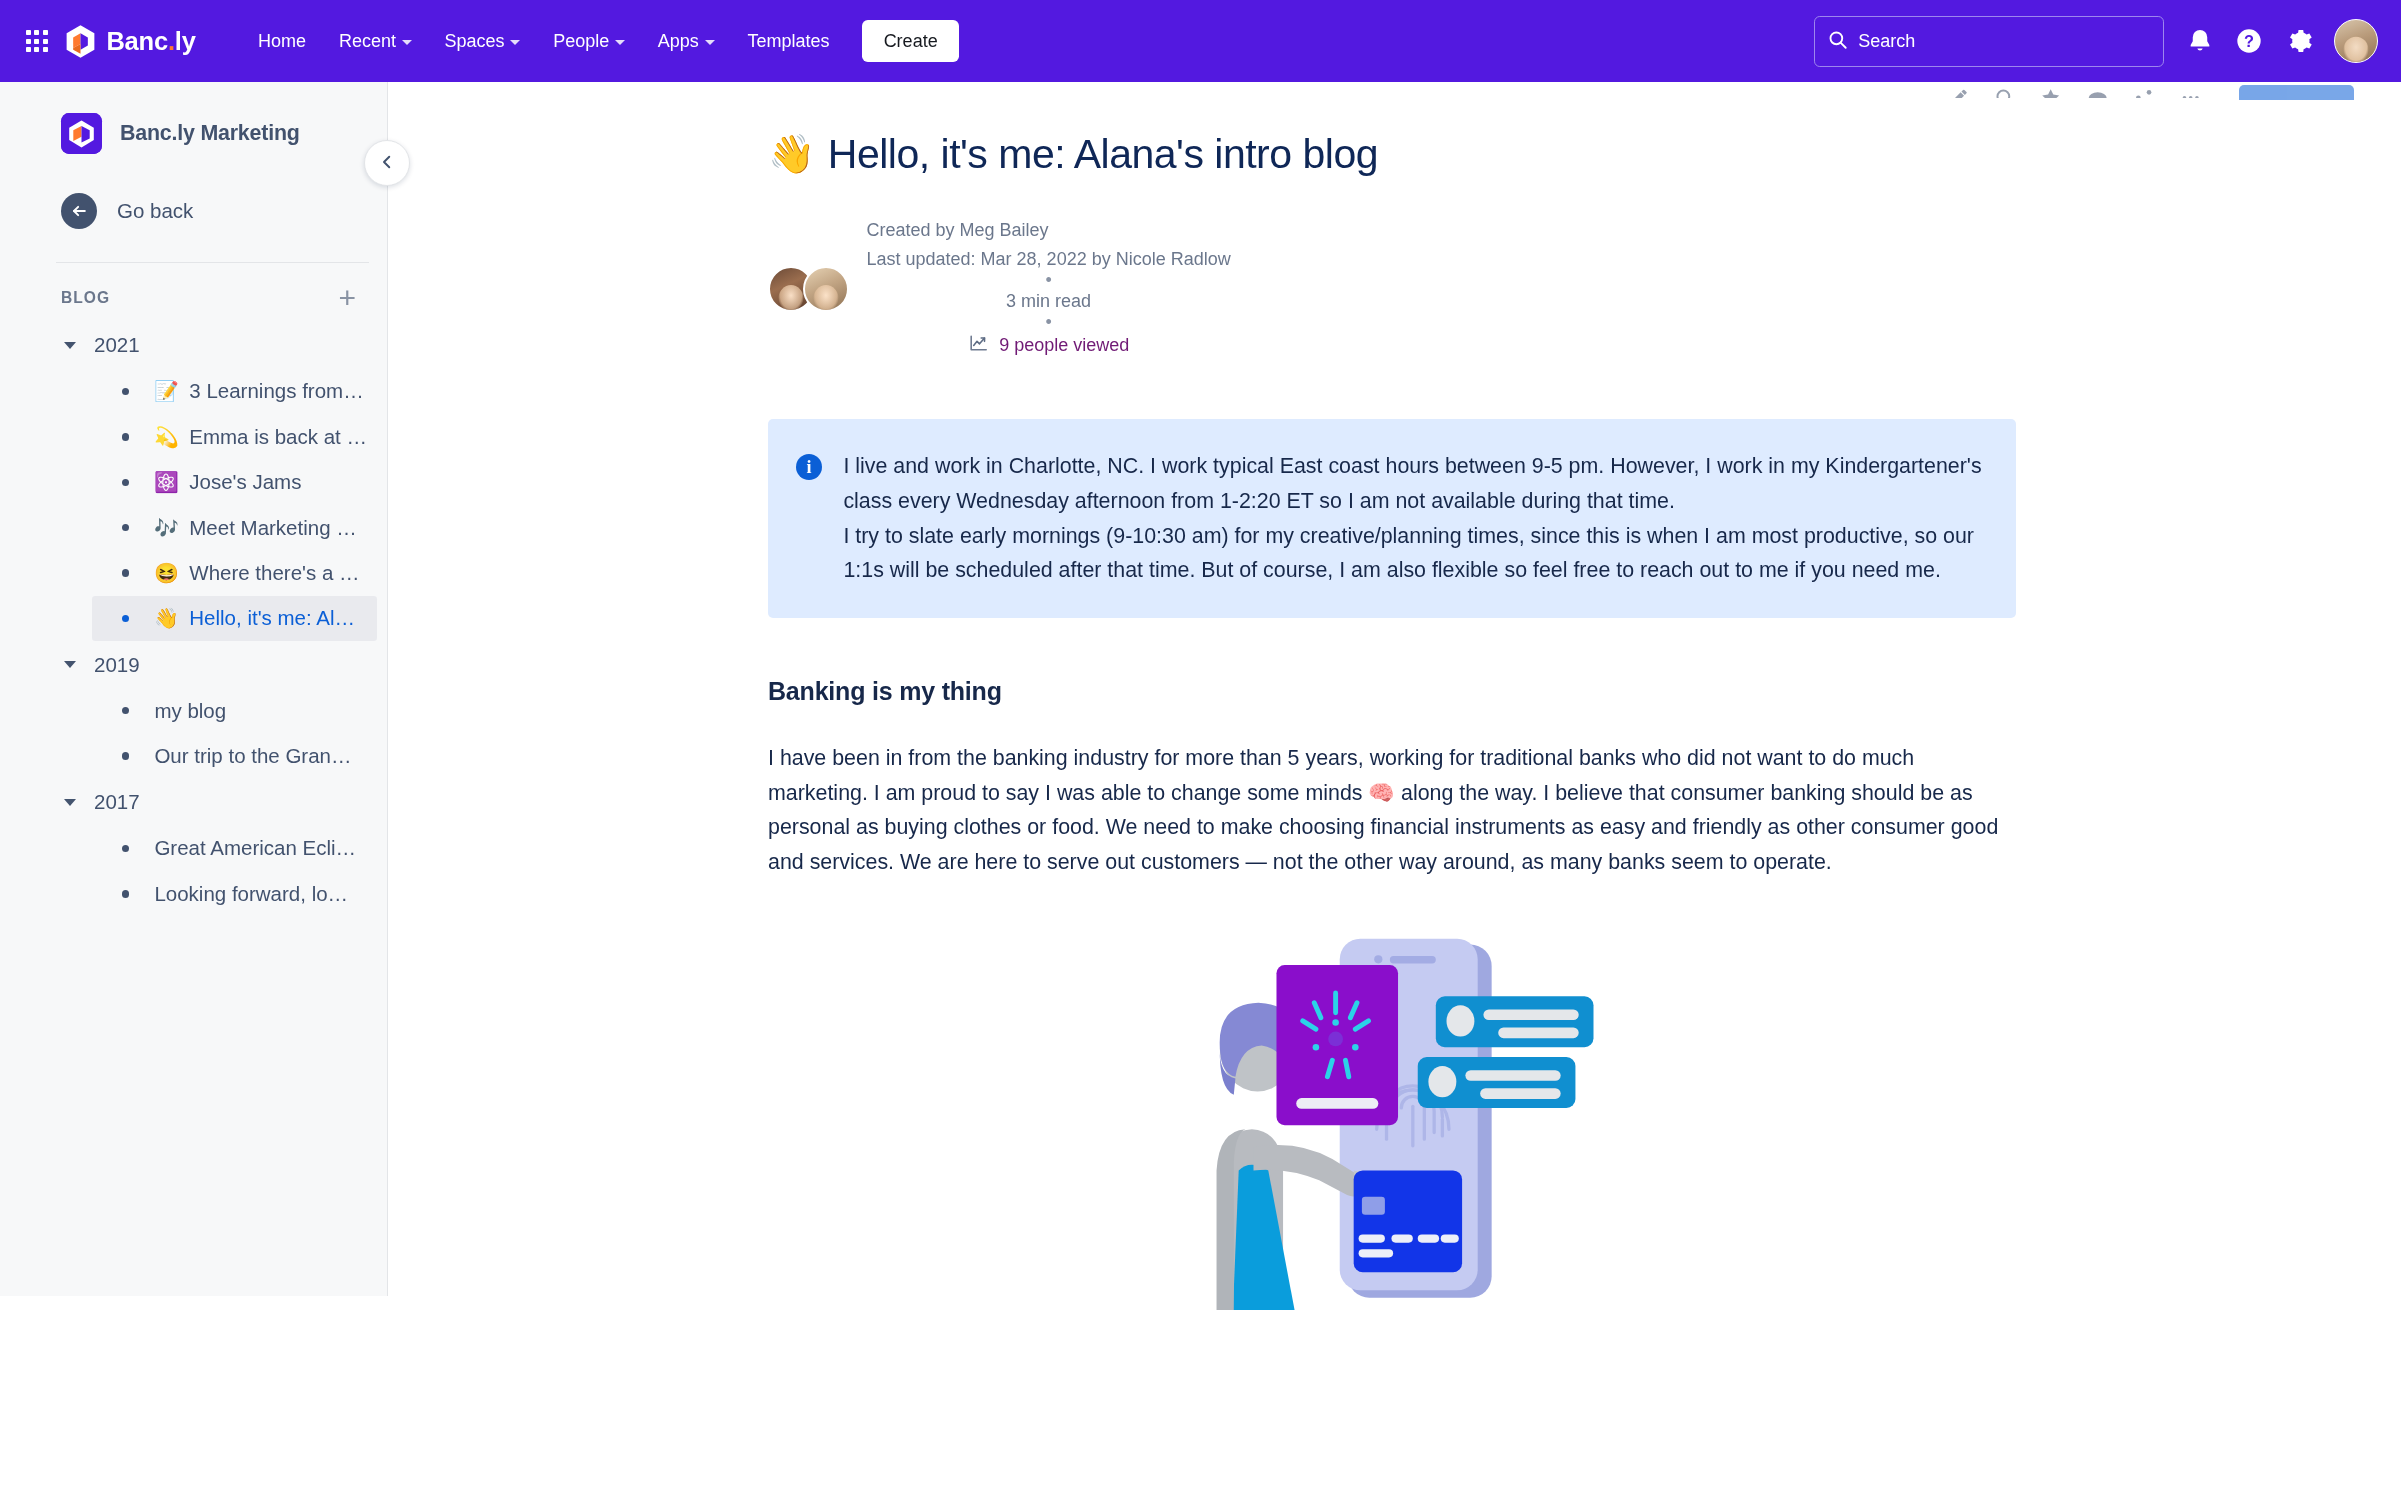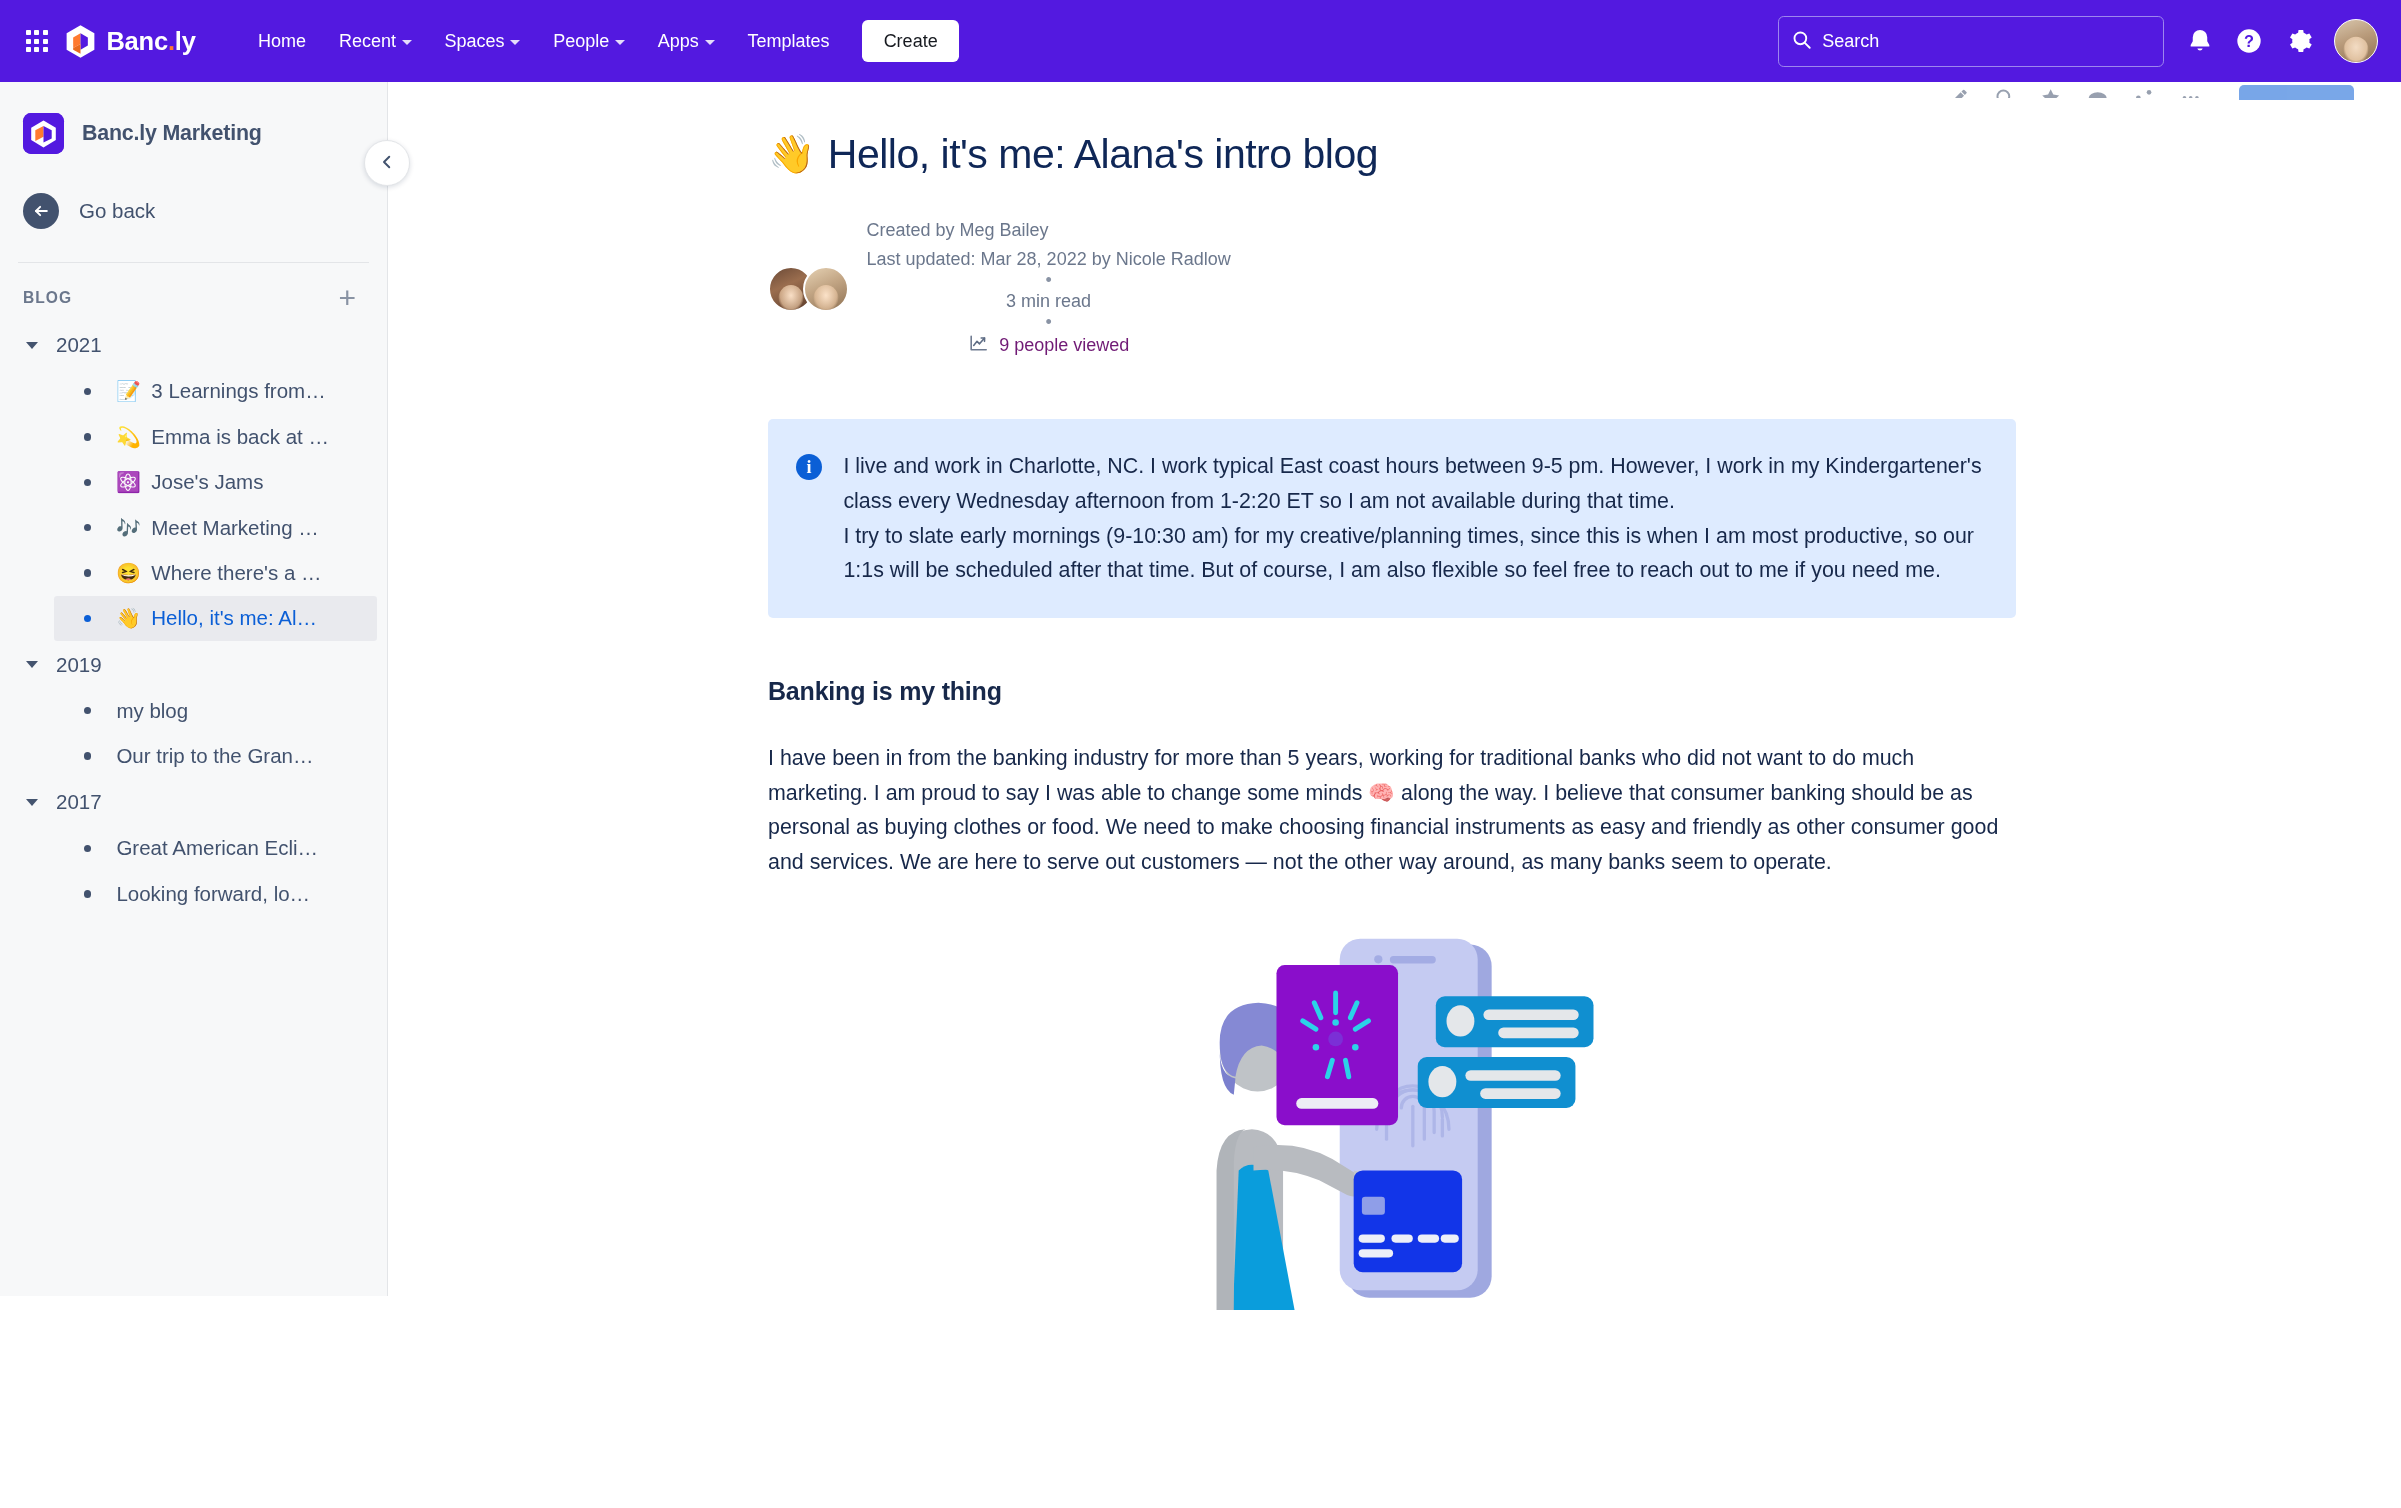--- a/index.html
+++ b/index.html
@@ -56,21 +56,21 @@
     padding: 10.7px 21.4px; margin-left: 16.4px;
     cursor: pointer;
     font-family: "Liberation Sans", sans-serif;
   }
 
   .nav-right {
     margin-left: auto; margin-right: 23px;
     display: flex; align-items: center; gap: 21.4px;
   }
   .searchbox {
-    width: 386px; height: 51px;
+    width: 350px; height: 51px;
     border: 1.6px solid #9E86EE;
     border-radius: 5.8px;
     display: flex; align-items: center;
     padding: 0 11.5px; gap: 10px;
     cursor: text;
   }
   .searchbox .sq { flex: none; }
   .search-placeholder { color: #ffffff; font-size: 18px; }
   .nav-icon { cursor: pointer; display: flex; align-items: center; justify-content: center; }
   .avatar-nav {
@@ -87,20 +87,21 @@
     border-radius: 50% 50% 45% 45%;
   }
 
   
   .sidebar {
     position: absolute; top: 82px; left: 0;
     width: 388px; height: 1214px;
     background: #F7F8F9;
     border-right: 0.8px solid #E3E5E8;
     overflow: hidden;
+    padding-left: 38px;
   }
   .space-header {
     display: flex; align-items: center; gap: 18px;
     padding: 31px 25px 0 23px;
     cursor: pointer;
   }
   .space-avatar {
     width: 41px; height: 41px; border-radius: 8.2px;
     background: #5319E0; position: relative; flex: none;
   }

